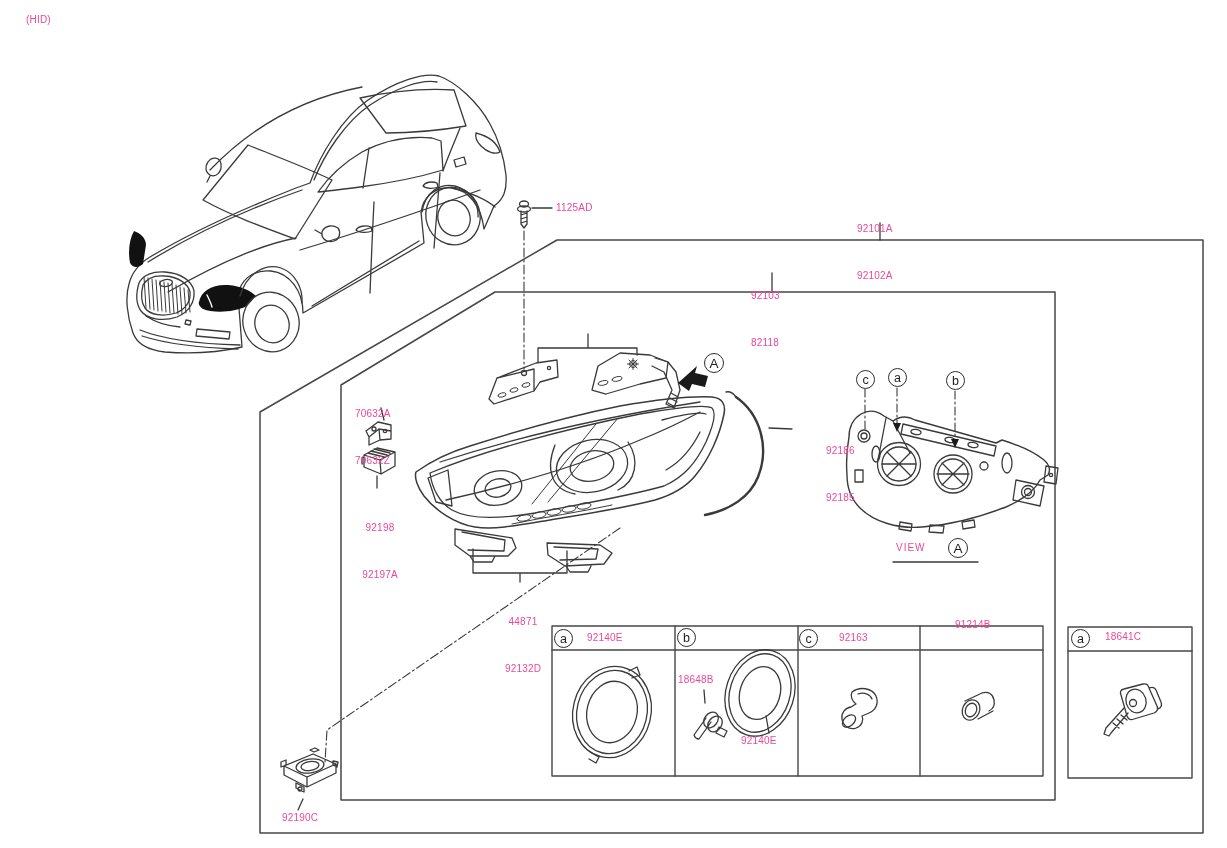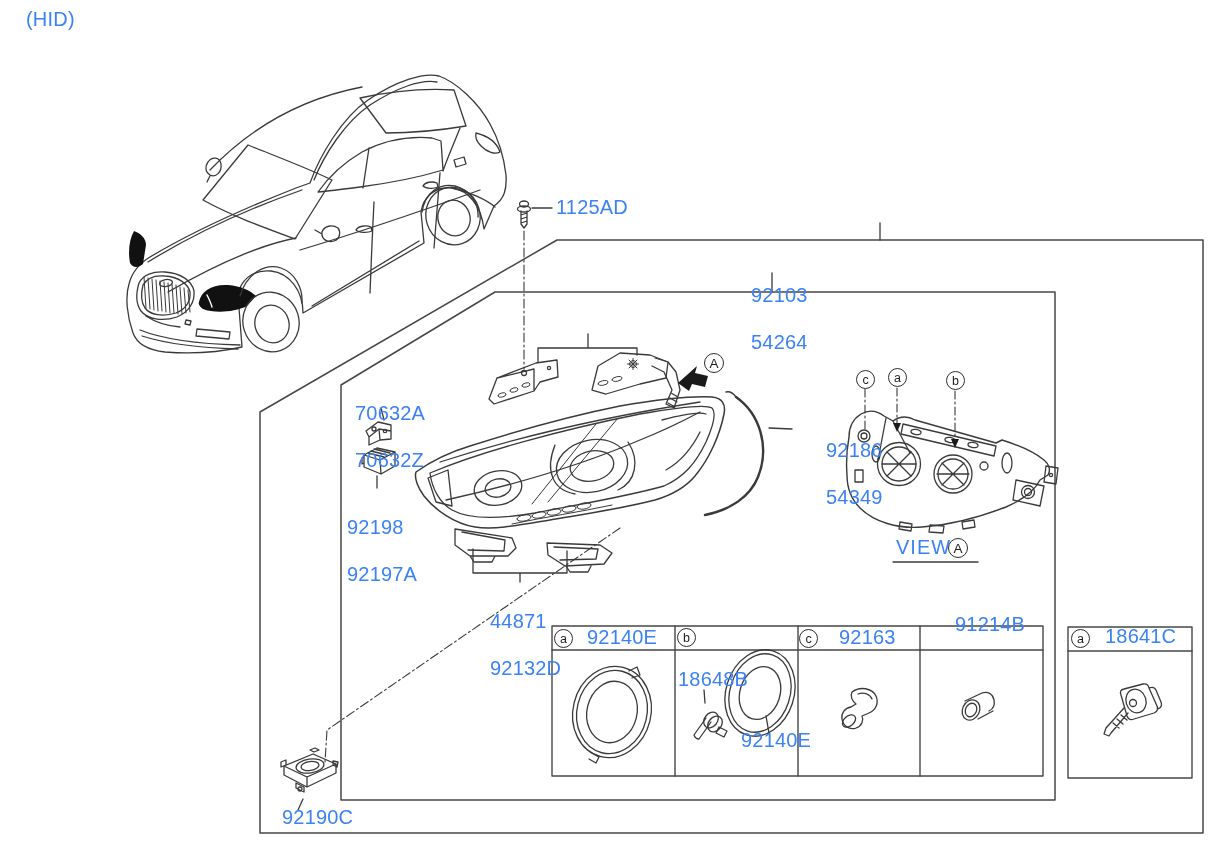--- a/index.html
+++ b/index.html
@@ -1,21 +1,21 @@
 <!DOCTYPE html>
 <html><head>
 <meta charset="utf-8">
 <style>
   html,body{margin:0;padding:0;background:#fff}
   .stage{position:relative;width:1227px;height:848px;background:#fff;
          font-family:"Liberation Sans",sans-serif;color:#1e1e1e;overflow:hidden}
   .stage > svg{position:absolute;left:0;top:0}
-  .lbl{position:absolute;font-size:20px;line-height:15.5px;white-space:pre;color:#3b82f6;letter-spacing:.2px}
+  .lbl{position:absolute;font-size:10px;line-height:15.5px;white-space:pre;color:#ec4899;letter-spacing:.2px}
   .lbl span{display:block}
-  .lbl.center{text-align:left}
+  .lbl.center{text-align:center}
   .circ{position:absolute;border:1.4px solid #2d2d2d;border-radius:50%;
         display:flex;align-items:center;justify-content:center;background:#fff;
         box-sizing:border-box;color:#1e1e1e}
   .circ.small{width:19px;height:19px;font-size:12.5px}
   .circ.big{width:20px;height:20px;font-size:13.5px}
 </style>
 </head>
 <body>
 
 <div class="stage">
@@ -187,40 +187,44 @@
     <ellipse cx="1136" cy="701" rx="10" ry="12" transform="rotate(-17 1136 701)"></ellipse>
     <circle cx="1133" cy="703" r="3.5"></circle>
     <path d="M 1106,728 L 1124,708 M 1111,733 L 1128,713 M 1106,728 L 1104,734 L 1109,736 L 1111,733 M 1113,723 L 1119,728 M 1117,719 L 1123,724 M 1121,715 L 1127,720"></path>
   </g>
 </svg>
 
 <div class="lbl" style="left:26px;top:12px">(HID)</div>
 
 <div class="lbl" style="left:556px;top:200px">1125AD</div>
 
+<div class="lbl" style="left:857px;top:190px">
+  <span>92101A</span>
+  <span>92102A</span>
+</div>
 
 <div class="lbl" style="left:751px;top:257px">
   <span>92103</span>
-  <span>54264</span>
+  <span>82118</span>
 </div>
 
 
 <div class="lbl" style="left:355px;top:375px">
   <span>70632A</span>
   <span>70632Z</span>
 </div>
 
 <div class="lbl center" style="left:347px;top:489px;width:66px">
   <span>92198</span>
   <span>92197A</span>
 </div>
 
 <div class="lbl" style="left:826px;top:412px">
   <span>92186</span>
-  <span>54349</span>
+  <span>92185</span>
 </div>
 
 <div class="lbl center" style="left:490px;top:583px;width:66px">
   <span>44871</span>
   <span>92132D</span>
 </div>
 
 <div class="lbl" style="left:282px;top:810px">92190C</div>
 
 <div class="lbl" style="left:896px;top:540px;letter-spacing:1px">VIEW</div>

